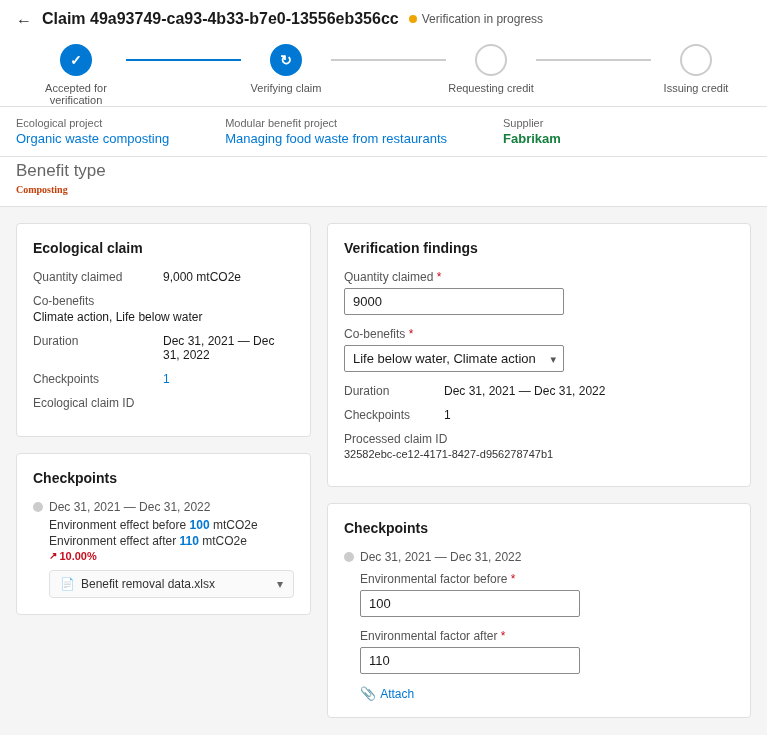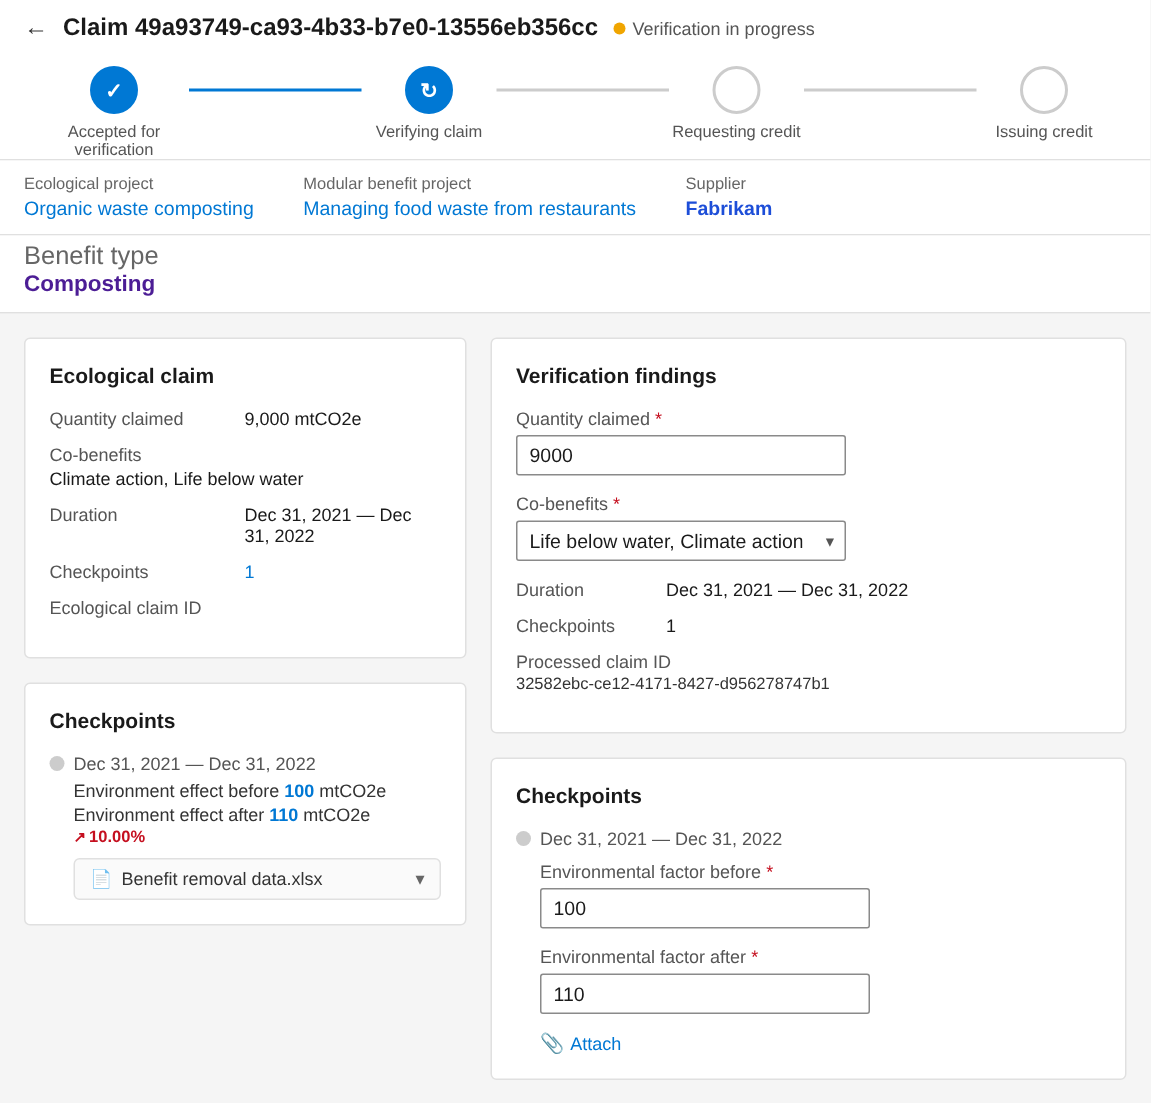--- a/index.html
+++ b/index.html
@@ -91,21 +91,21 @@
       text-align: center;
       max-width: 100px;
     }
 
     
     .project-info {
       background: #fff;
       padding: 10px 16px;
       border-bottom: 1px solid #e0e0e0;
       display: flex;
-      gap: 33px;
+      gap: 56px;
       align-items: flex-start;
     }
 
     .project-field {
       display: flex;
       flex-direction: column;
       gap: 2px;
     }
 
     .project-field-label {
@@ -113,39 +113,40 @@
       color: #666;
     }
 
     .project-field-value {
       font-size: 13px;
       color: #0078d4;
       font-weight: 400;
     }
 
     .project-field-value.bold {
-      color: #1d4ed8;
+      color: #15803d;
       font-weight: 600;
     }
 
     .benefit-type-section {
       background: #fff;
       padding: 4px 16px 10px 16px;
       border-bottom: 1px solid #e0e0e0;
     }
 
     .benefit-type-label {
       font-size: 17px;
       color: #666;
     }
 
     .benefit-type-value {
-      font-size: 15px;
+      font-size: 10px;
       font-weight: 700;
-      color: #4c1d95;
+      color: #c2410c;
+      font-family: Liberation Serif, serif;
     }
 
     
     .main-content {
       display: flex;
       gap: 0;
       padding: 16px;
       gap: 16px;
     }
 

